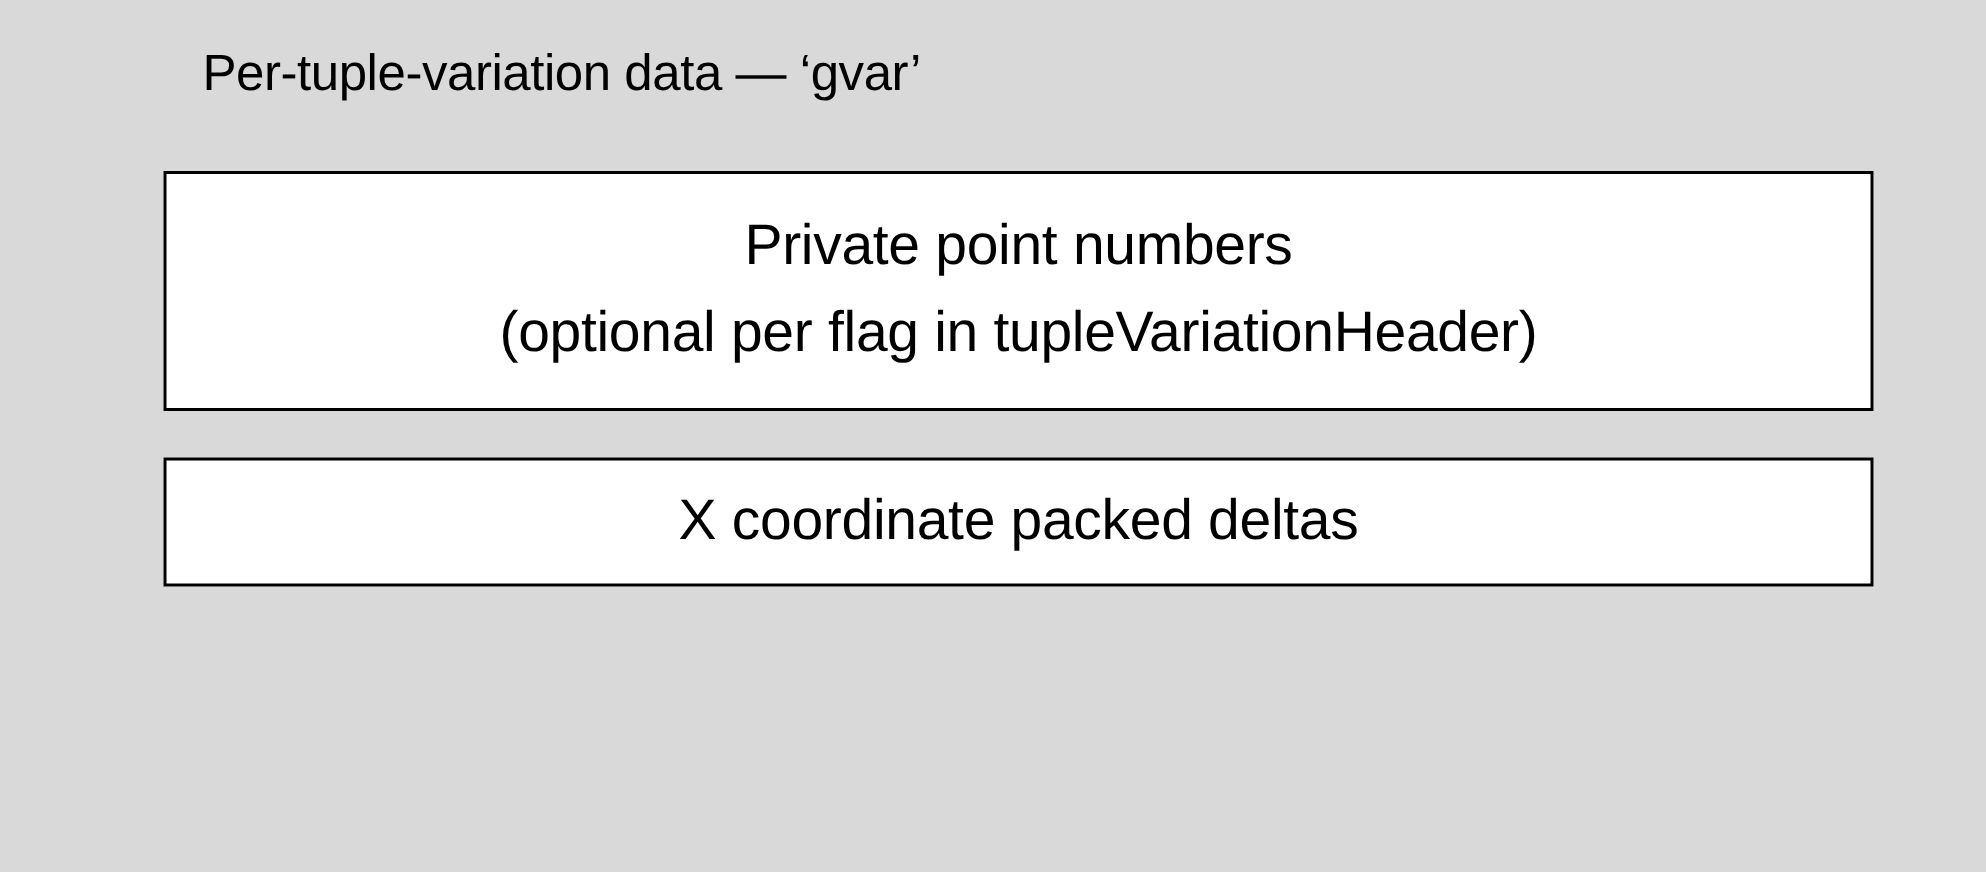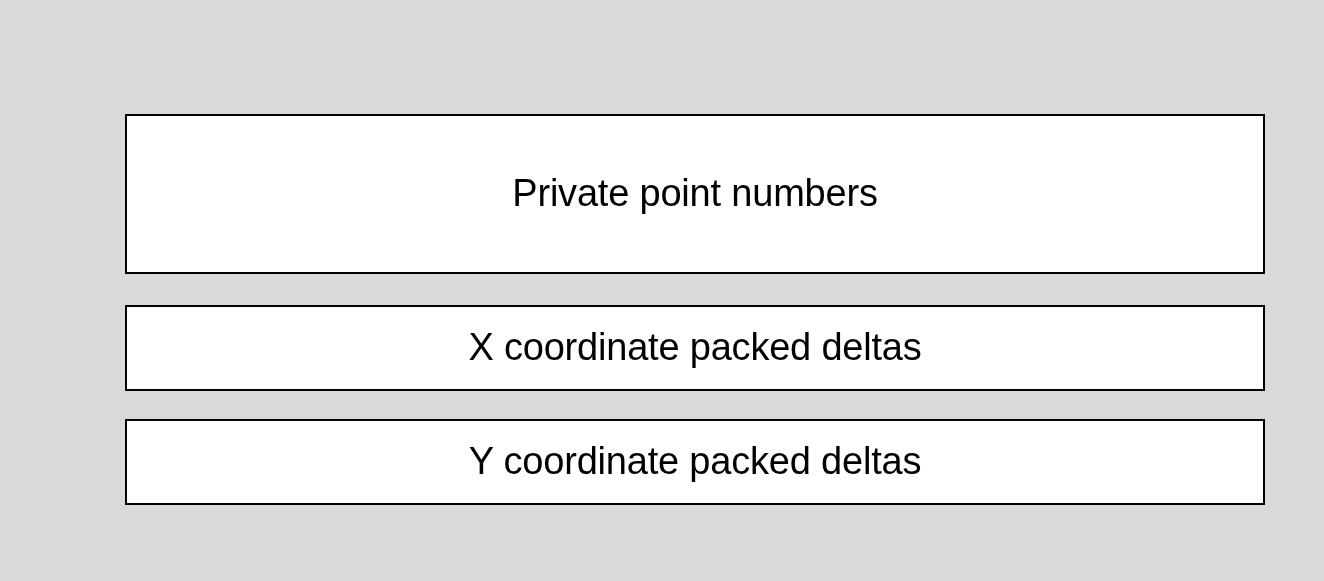--- a/index.html
+++ b/index.html
@@ -30,21 +30,20 @@
     background: #ffffff;
     border: 2.5px solid #000000;
     box-sizing: border-box;
     display: flex;
     flex-direction: column;
     align-items: center;
     justify-content: center;
     text-align: center;
     font-size: 38px;
     letter-spacing: -0.2px;
-    margin-left: 16px;
   }
   .box .line {
     line-height: 1.2;
     white-space: nowrap;
   }
   .box-private {
     top: 114px;
     height: 160px;
     gap: 12px;
   }
@@ -56,26 +55,25 @@
   .box-y-deltas {
     top: 419px;
     height: 86px;
   }
 </style>
 </head>
 <body>
 
 <div class="canvas">
 
+  <div class="title">Per-tuple-variation data — ‘gvar’</div>
 
   <div class="box box-private">
     <div class="line">Private point numbers</div>
+    <div class="line">(optional per flag in tupleVariationHeader)</div>
   </div>
 
   <div class="box box-x-deltas">
     <div class="line">X coordinate packed deltas</div>
   </div>
 
-  <div class="box box-y-deltas">
-    <div class="line">Y coordinate packed deltas</div>
-  </div>
 
 </div>
 
 </body></html>

